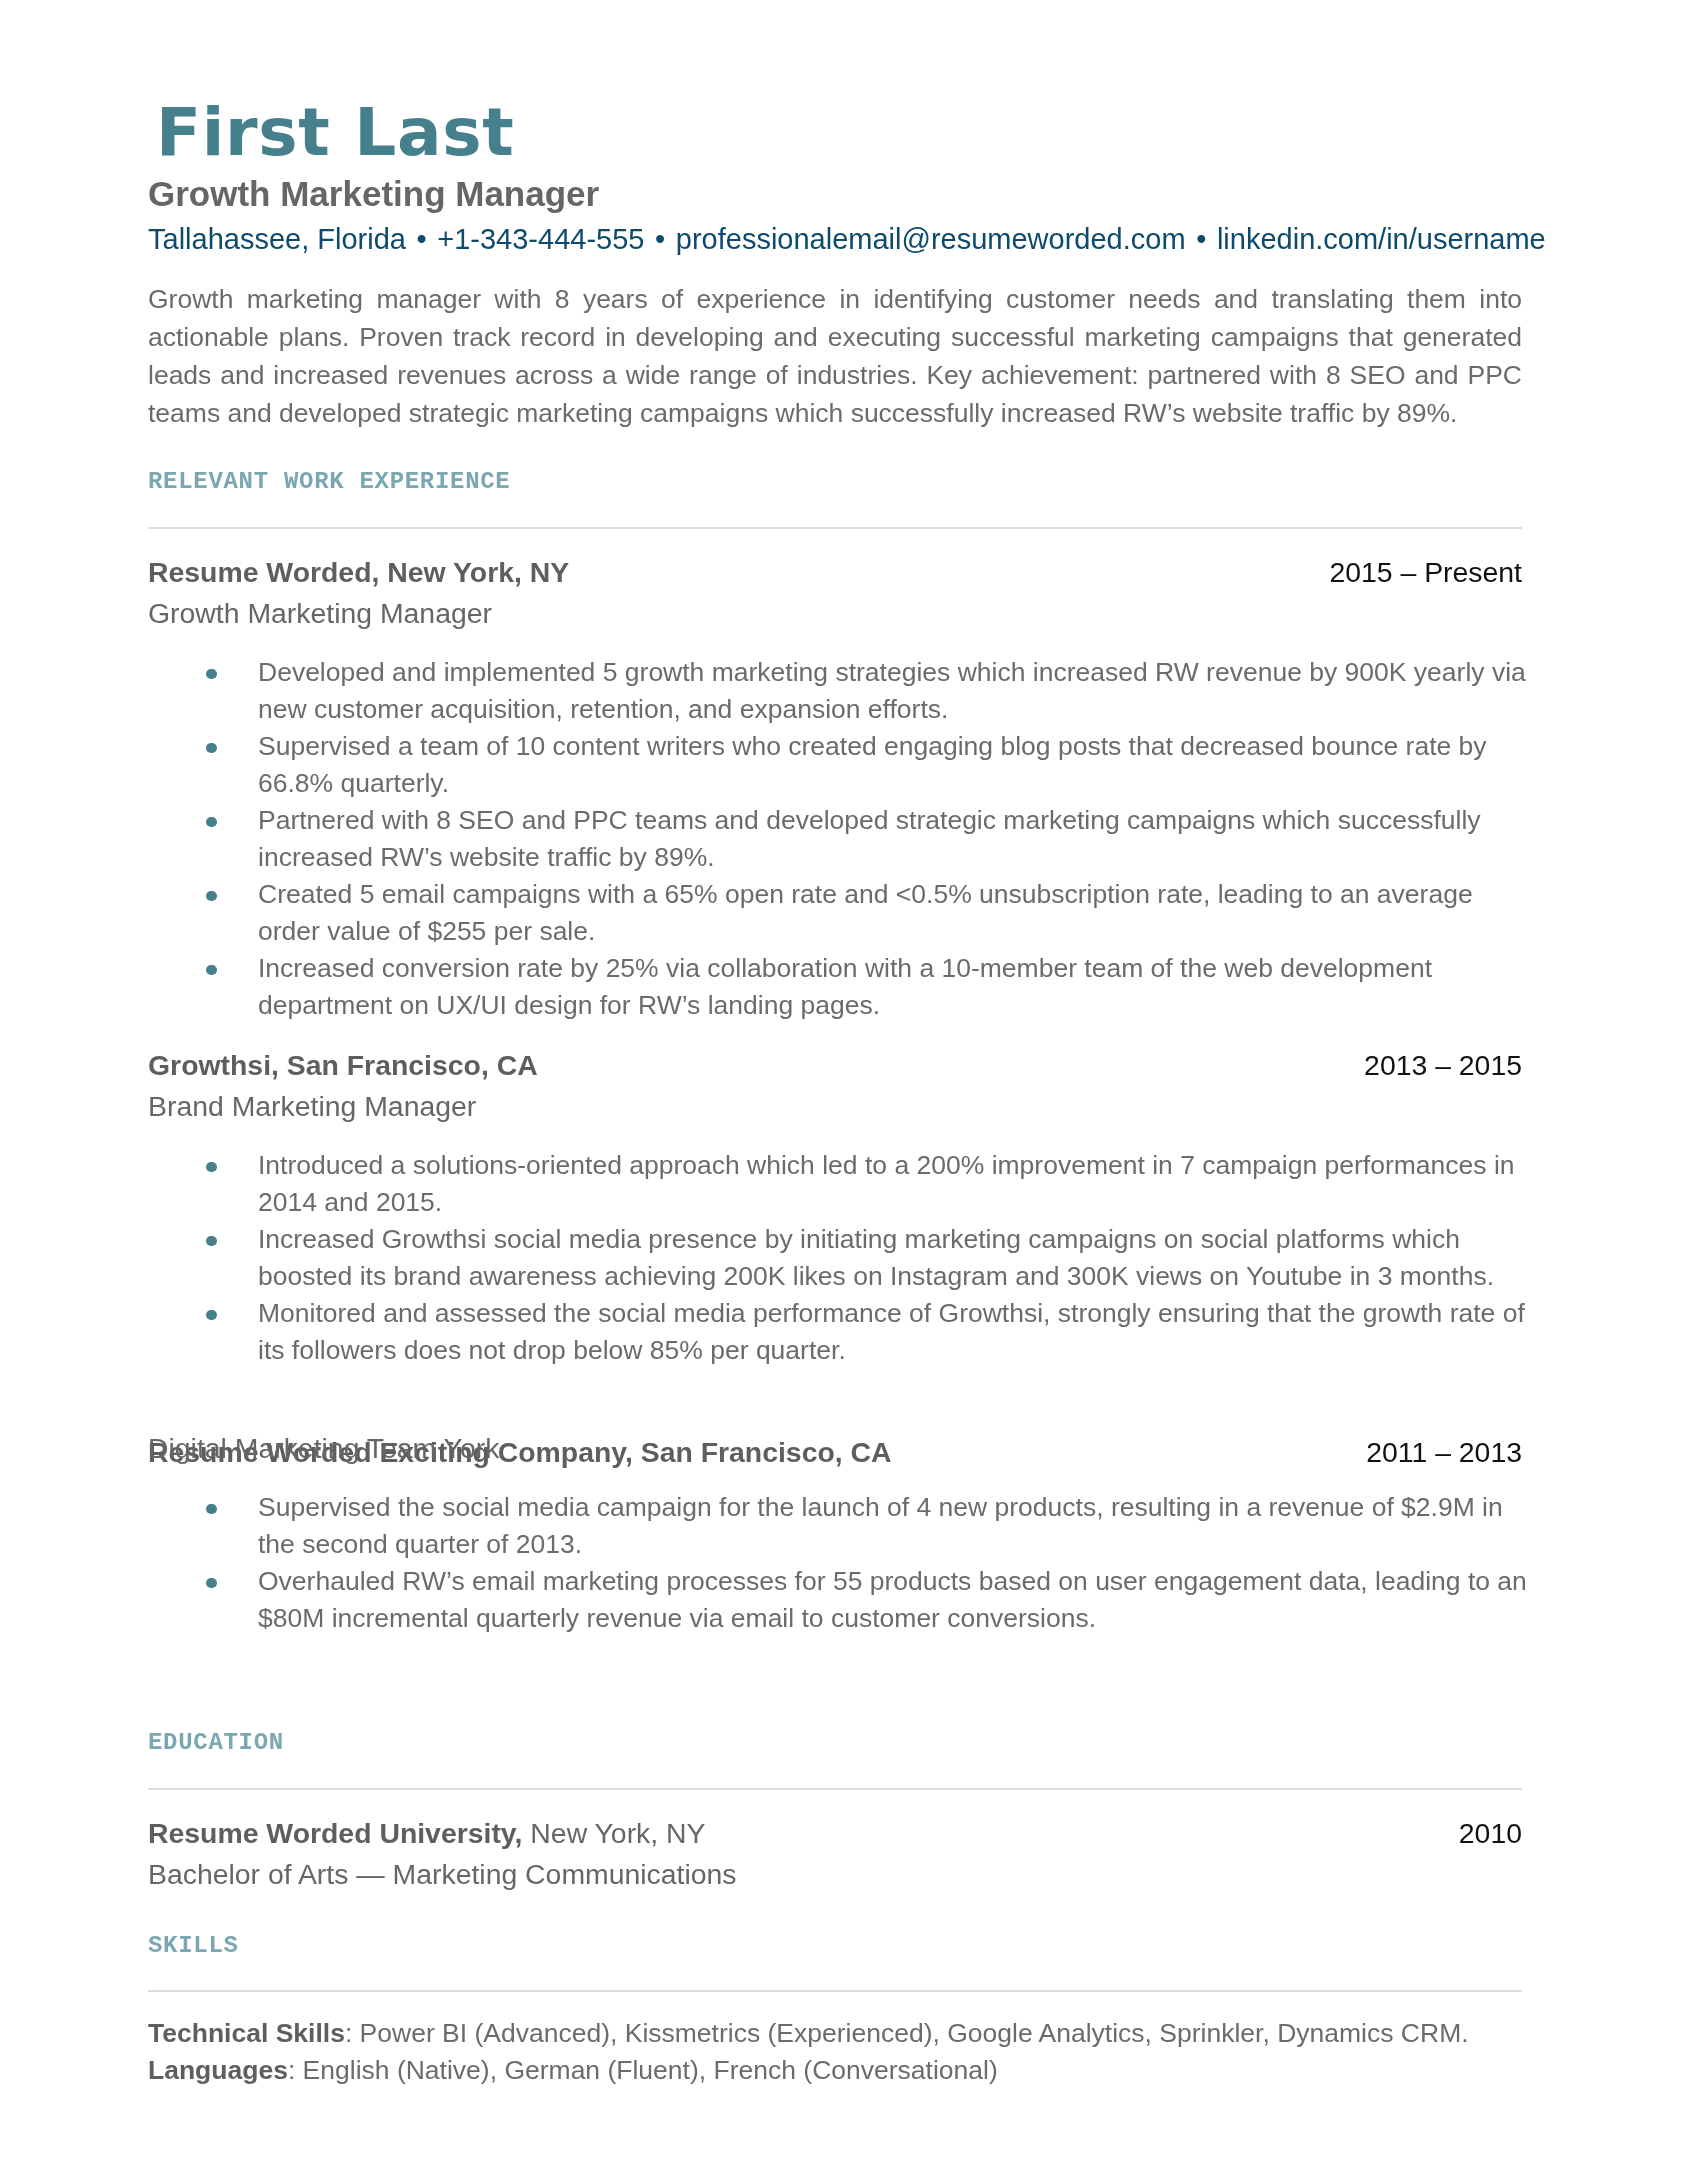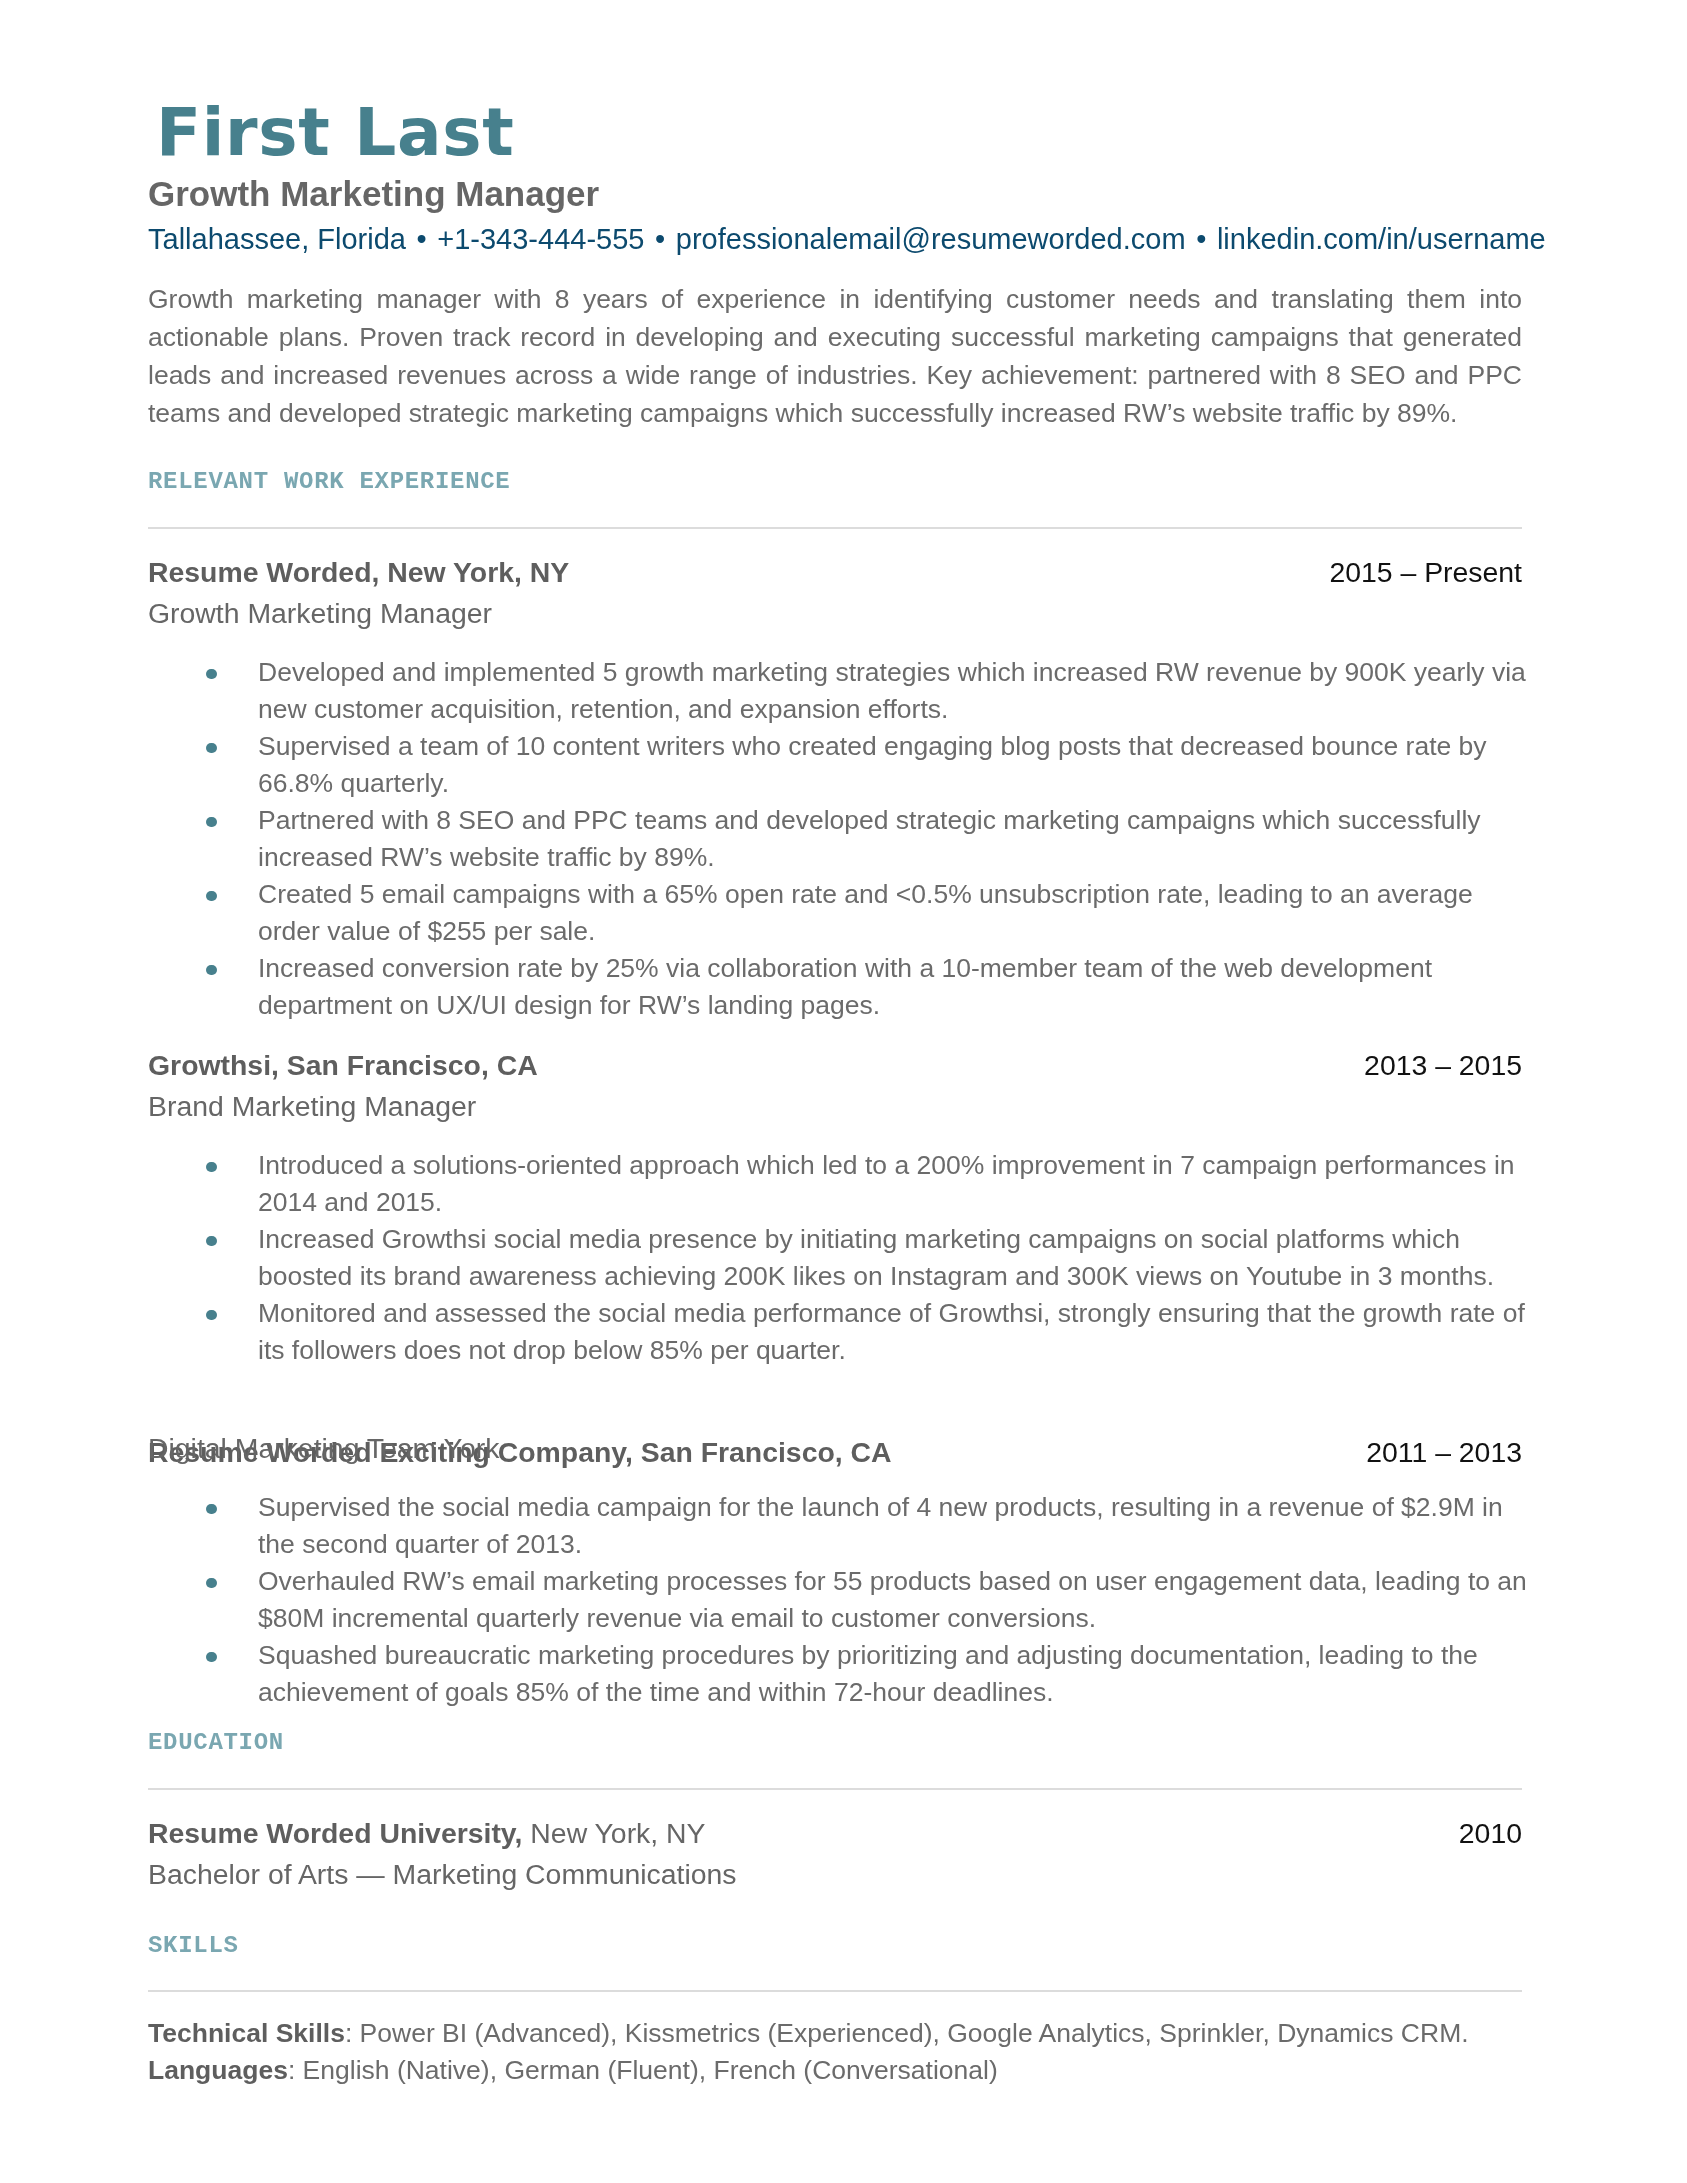--- a/index.html
+++ b/index.html
@@ -75,21 +75,20 @@
   </ul>
 
   <div class="job-head" style="top:1434px;">
     <span class="job-company">Resume Worded Exciting Company, San Francisco, CA</span>
     <span class="job-dates">2011 – 2013</span>
   </div>
   <div class="job-role" style="top:1430px;">Digital Marketing Team York</div>
   <ul class="bullets" style="top:1481px;">
     <li><span class="dot"></span><span>Supervised the social media campaign for the launch of 4 new products, resulting in a revenue of $2.9M in the second quarter of 2013.</span></li>
     <li><span class="dot"></span><span>Overhauled RW’s email marketing processes for 55 products based on user engagement data, leading to an $80M incremental quarterly revenue via email to customer conversions.</span></li>
-    <li><span class="dot"></span><span>Squashed bureaucratic marketing procedures by prioritizing and adjusting documentation, leading to the achievement of goals 85% of the time and within 72-hour deadlines.</span></li>
   </ul>
 
   <h3 class="section-head" style="top:1729px;">EDUCATION</h3>
   <div class="divider" style="top:1788px;"></div>
   <div class="job-head" style="top:1815px;">
     <span class="job-company">Resume Worded University,</span><span class="job-loc"> New York, NY</span>
     <span class="job-dates">2010</span>
   </div>
   <div class="job-role" style="top:1856px;">Bachelor of Arts — Marketing Communications</div>
 

